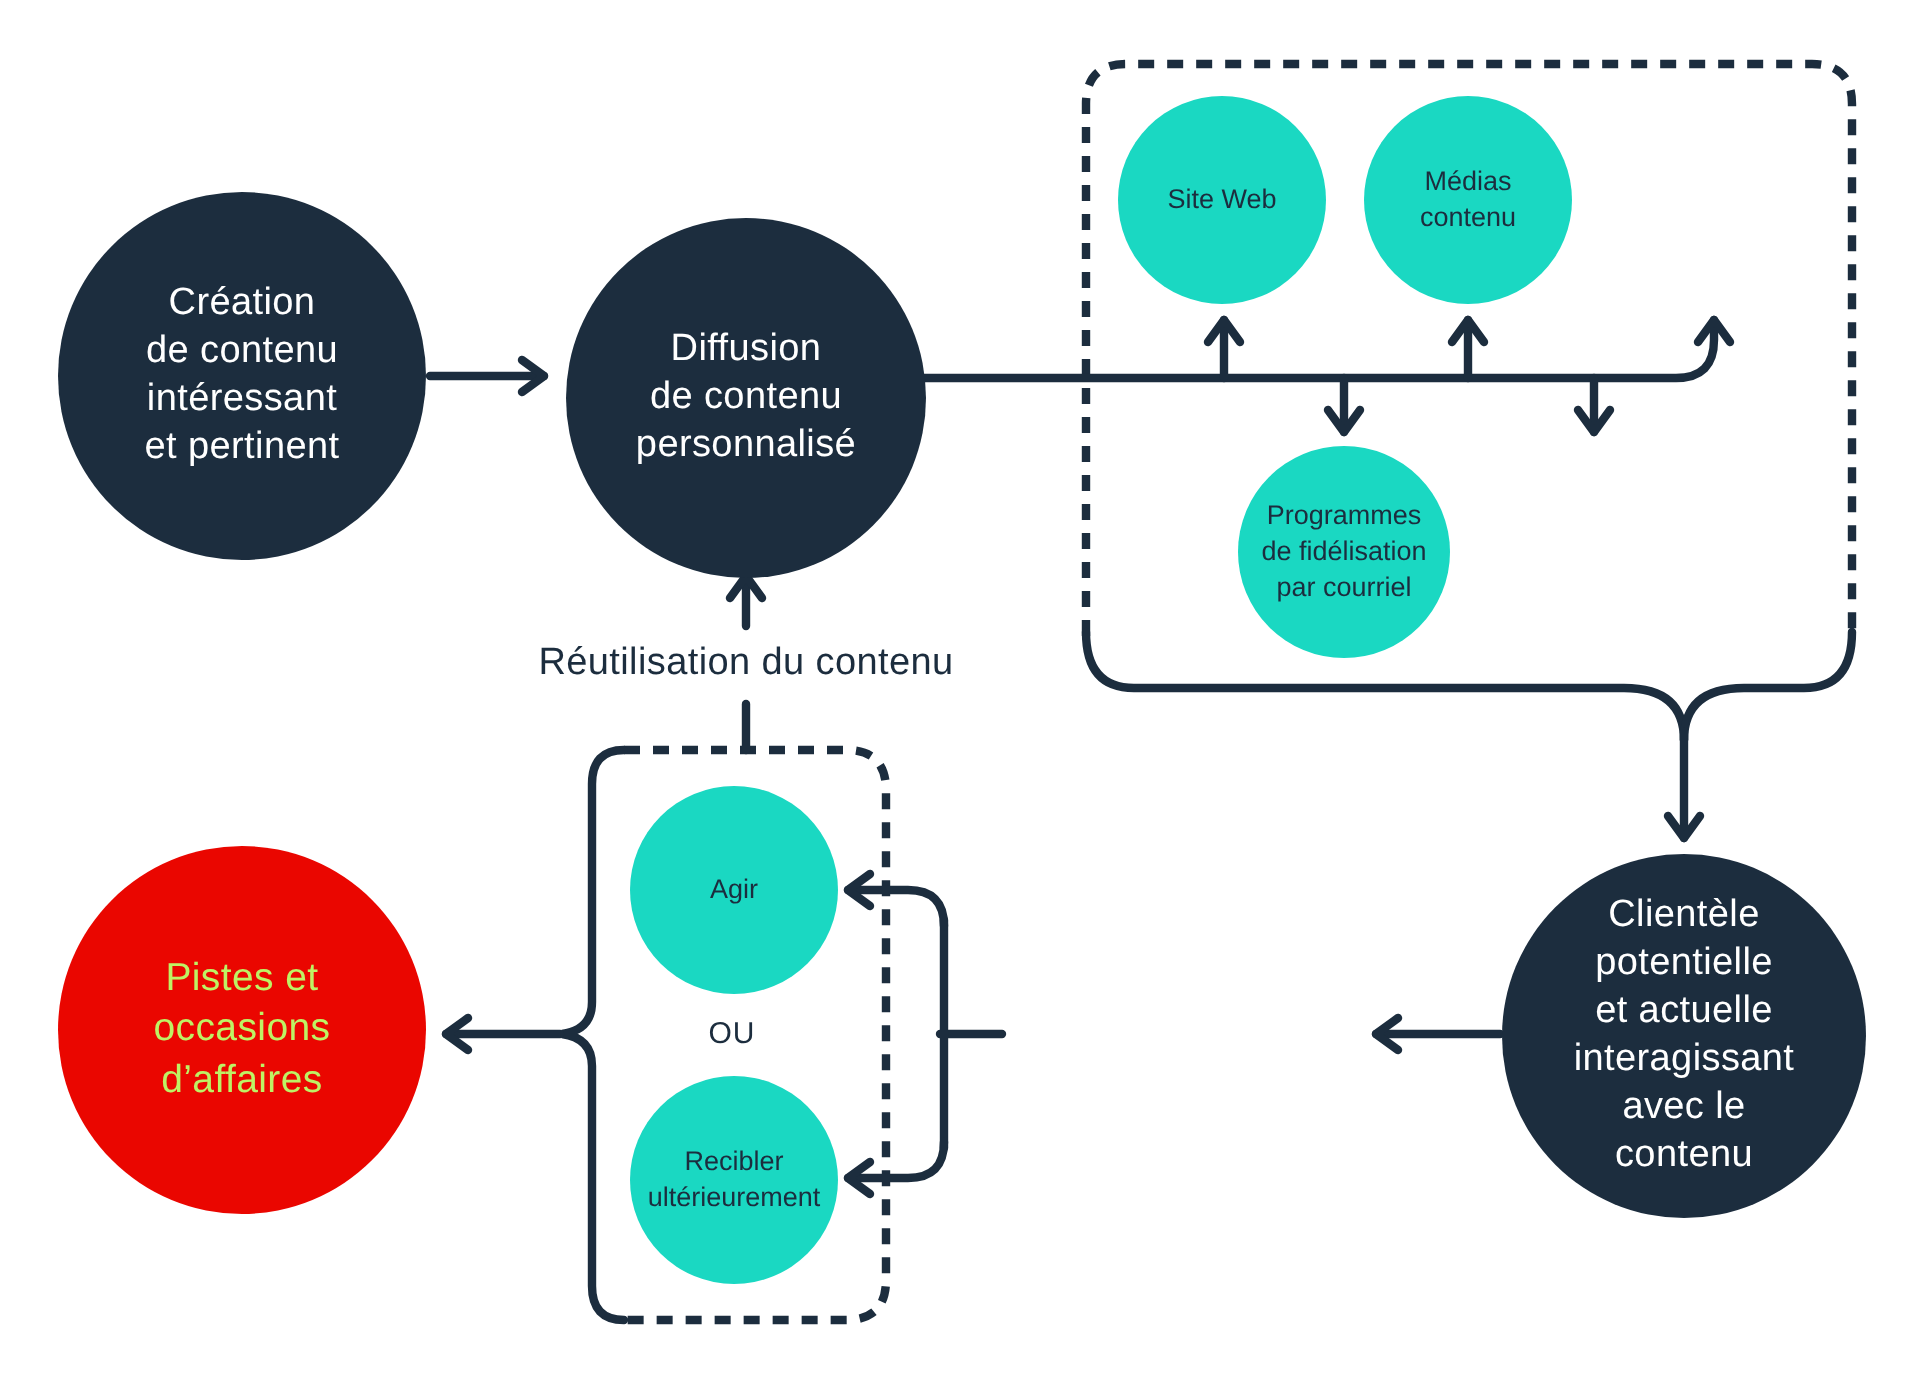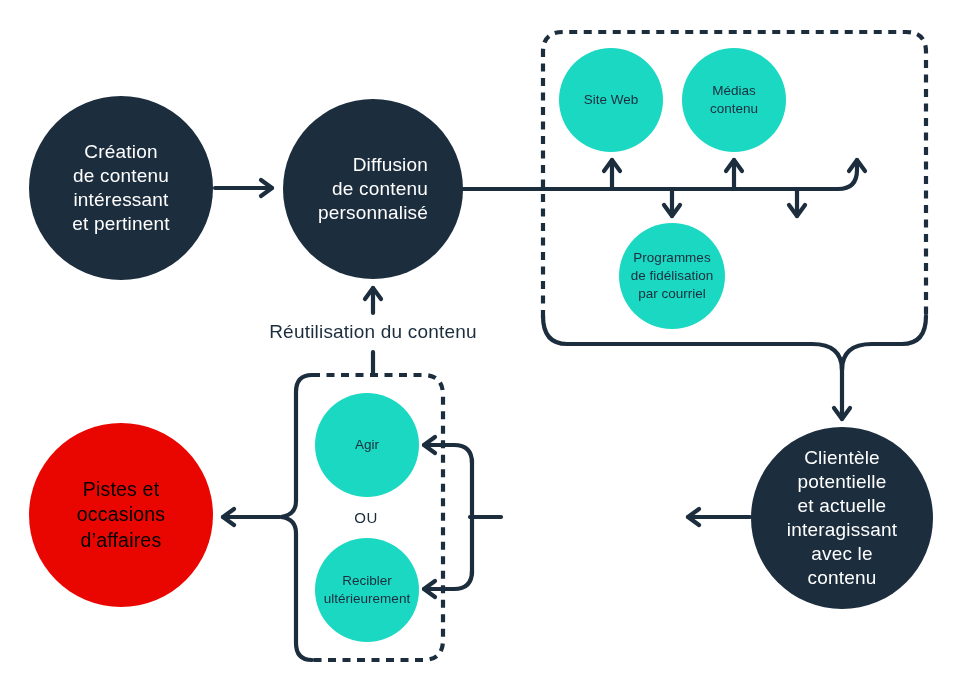--- a/index.html
+++ b/index.html
@@ -16,21 +16,21 @@
   .connectors{position:absolute;left:0;top:0;width:960px;height:694px;}
   .connectors path{fill:none;stroke:var(--navy);stroke-width:4.2;stroke-linecap:round;}
   .connectors path.dashed{stroke-dasharray:8 6.5;stroke-linecap:butt;}
   .node{
     position:absolute;border-radius:50%;
     display:flex;align-items:center;justify-content:center;
     text-align:center;white-space:pre-line;
   }
   .node--dark{background:var(--navy);color:#fff;font-size:19px;line-height:1.27;letter-spacing:.2px;}
   .node--teal{background:var(--teal);color:var(--navy);font-size:13.5px;line-height:1.32;}
-  .node--red{background:var(--red);color:#000000;font-size:19.5px;line-height:1.3;letter-spacing:.2px;}
+  .node--red{background:var(--red);color:#bef264;font-size:19.5px;line-height:1.3;letter-spacing:.2px;}
   .float-label{
     position:absolute;color:var(--navy);transform:translate(-50%,-50%);
     white-space:nowrap;
     text-align:right;
   }
   .float-label--big{font-size:19px;letter-spacing:.2px;}
   .float-label--small{font-size:15px;letter-spacing:.5px;}
 </style>
 </head>
 <body>
@@ -74,21 +74,21 @@
     <path marker-end="url(#arrow)" d="M 373 313 L 373 288"></path>
   </svg>
 
   <div class="node node--dark" style="left:29px;top:96px;width:184px;height:184px;">
     <span>Création
 de contenu
 intéressant
 et pertinent</span>
   </div>
 
-  <div class="node node--dark" style="left:283px;top:99px;width:180px;height:180px;text-align:right;">
+  <div class="node node--dark" style="left:283px;top:109px;width:180px;height:180px;">
     <span>Diffusion
 de contenu
 personnalisé</span>
   </div>
 
   <div class="node node--teal" style="left:559px;top:48px;width:104px;height:104px;">
     <span>Site Web</span>
   </div>
 
   <div class="node node--teal" style="left:682px;top:48px;width:104px;height:104px;">

